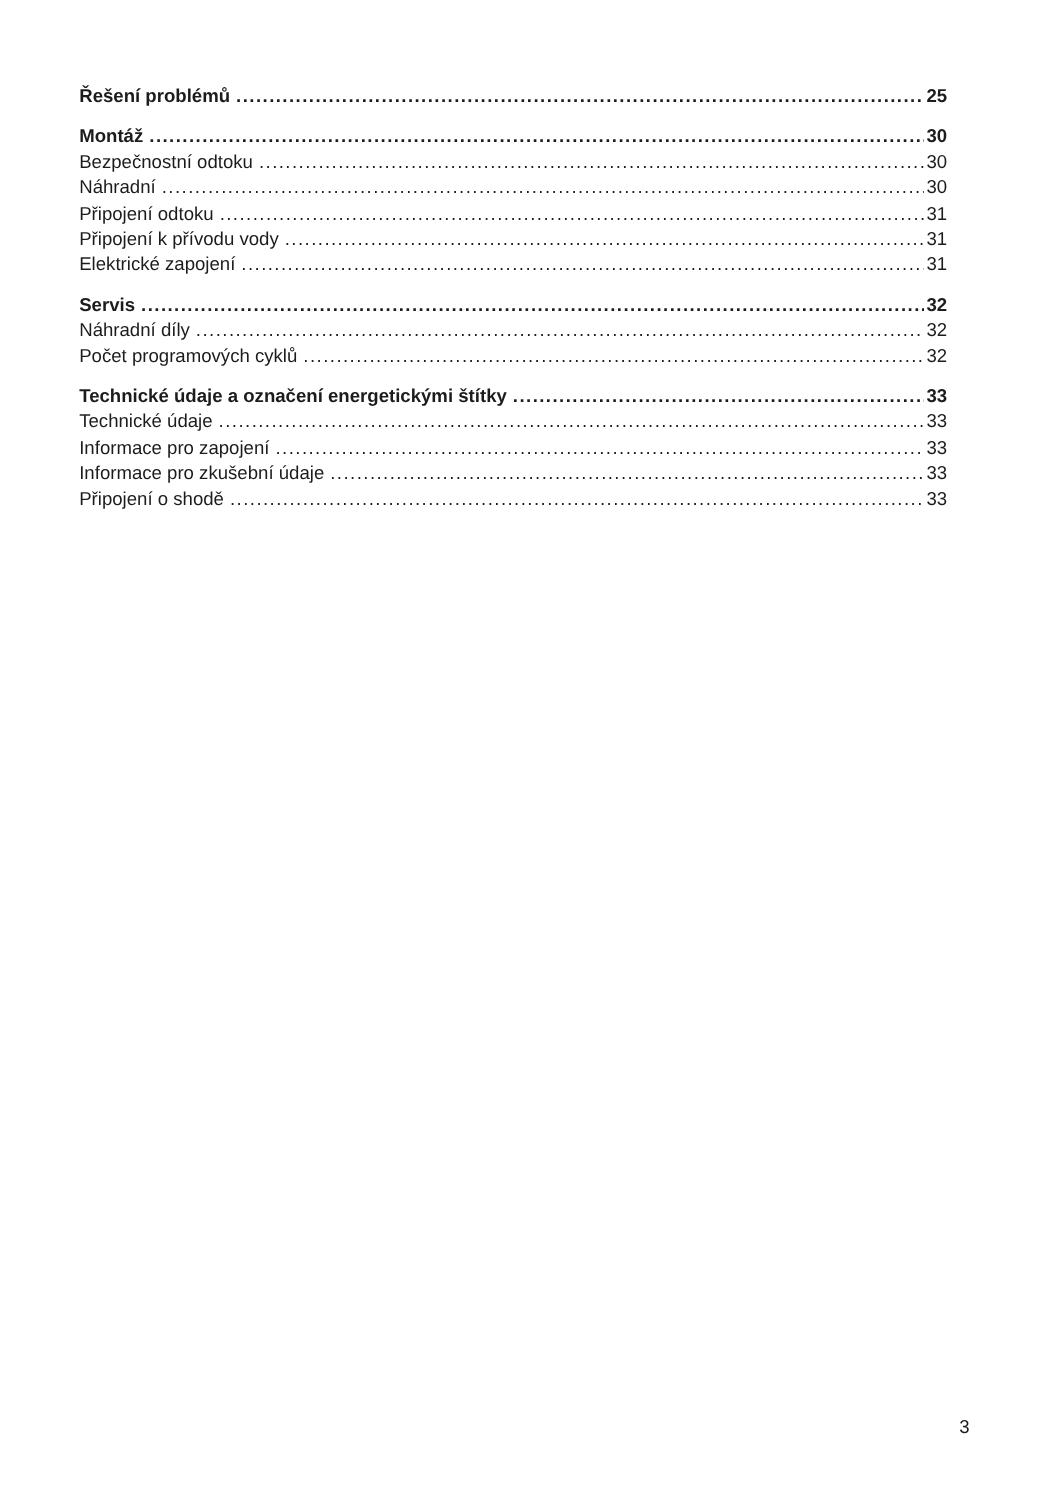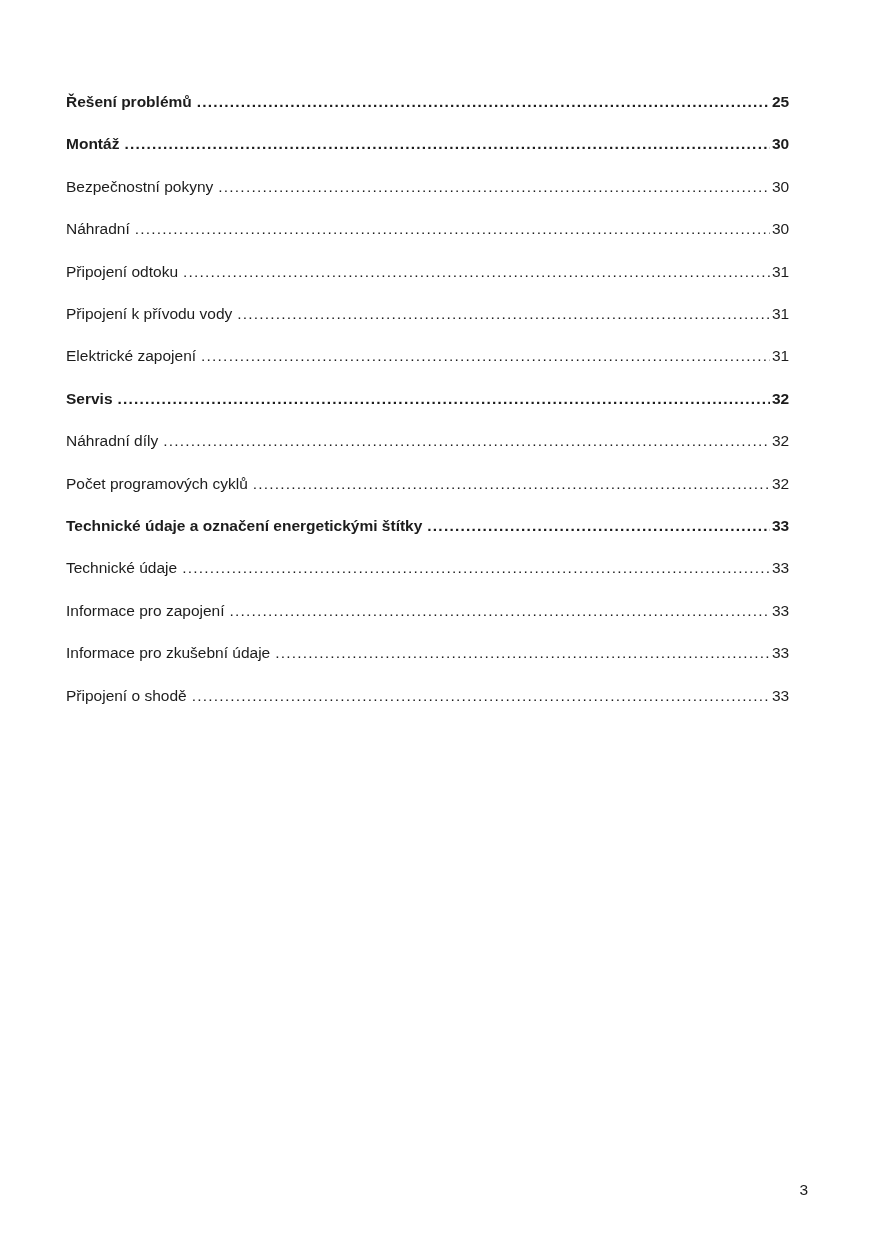--- a/index.html
+++ b/index.html
@@ -23,21 +23,20 @@
     top: 70px;
   }
   .toc-section + .toc-section {
     margin-top: 12px;
   }
   .toc-row {
     display: flex;
     align-items: baseline;
     font-size: 15.5px;
     line-height: 21.4px;
-    margin-top: 21px;
   }
   .toc-row.bold {
     font-weight: bold;
   }
   .toc-label {
     white-space: nowrap;
     flex: 0 0 auto;
   }
   .leader {
     flex: 1 1 auto;
@@ -75,21 +74,21 @@
           <span class="toc-page">25</span>
         </div>
       </div>
       <div class="toc-section">
         <div class="toc-row bold">
           <span class="toc-label">Montáž</span>
           <span class="leader"></span>
           <span class="toc-page">30</span>
         </div>
         <div class="toc-row">
-          <span class="toc-label">Bezpečnostní pokyny</span>
+          <span class="toc-label">Bezpečnostní odtoku</span>
           <span class="leader"></span>
           <span class="toc-page">30</span>
         </div>
         <div class="toc-row">
           <span class="toc-label">Náhradní</span>
           <span class="leader"></span>
           <span class="toc-page">30</span>
         </div>
         <div class="toc-row">
           <span class="toc-label">Připojení odtoku</span>

